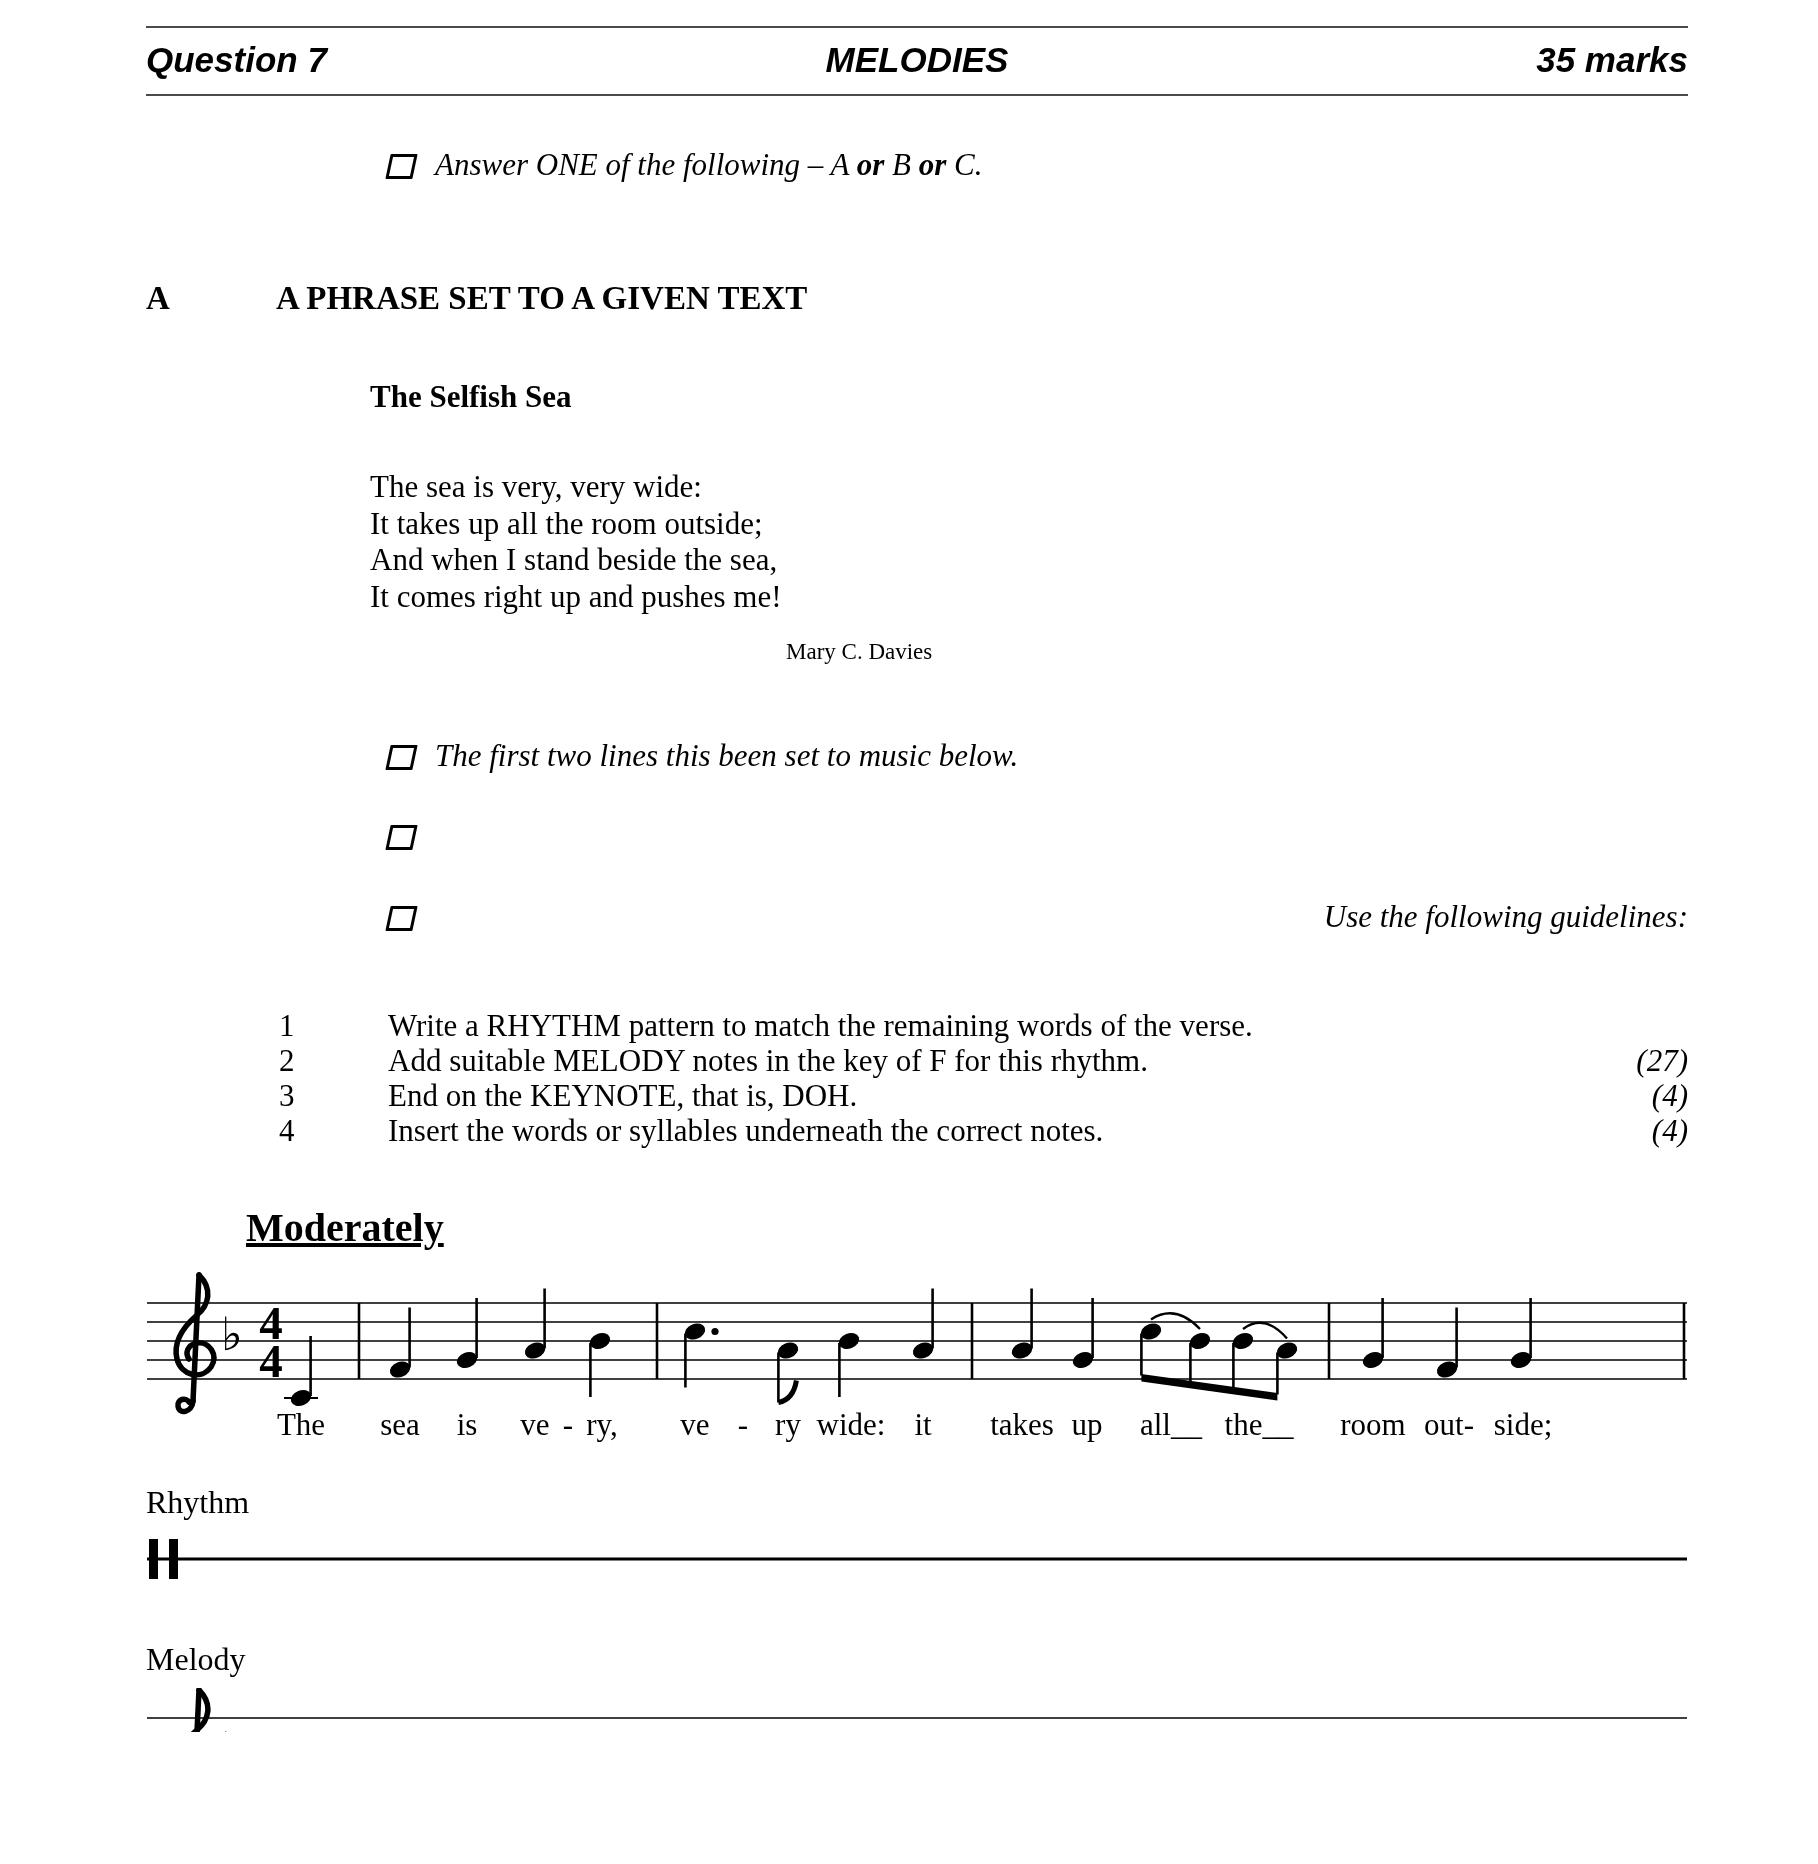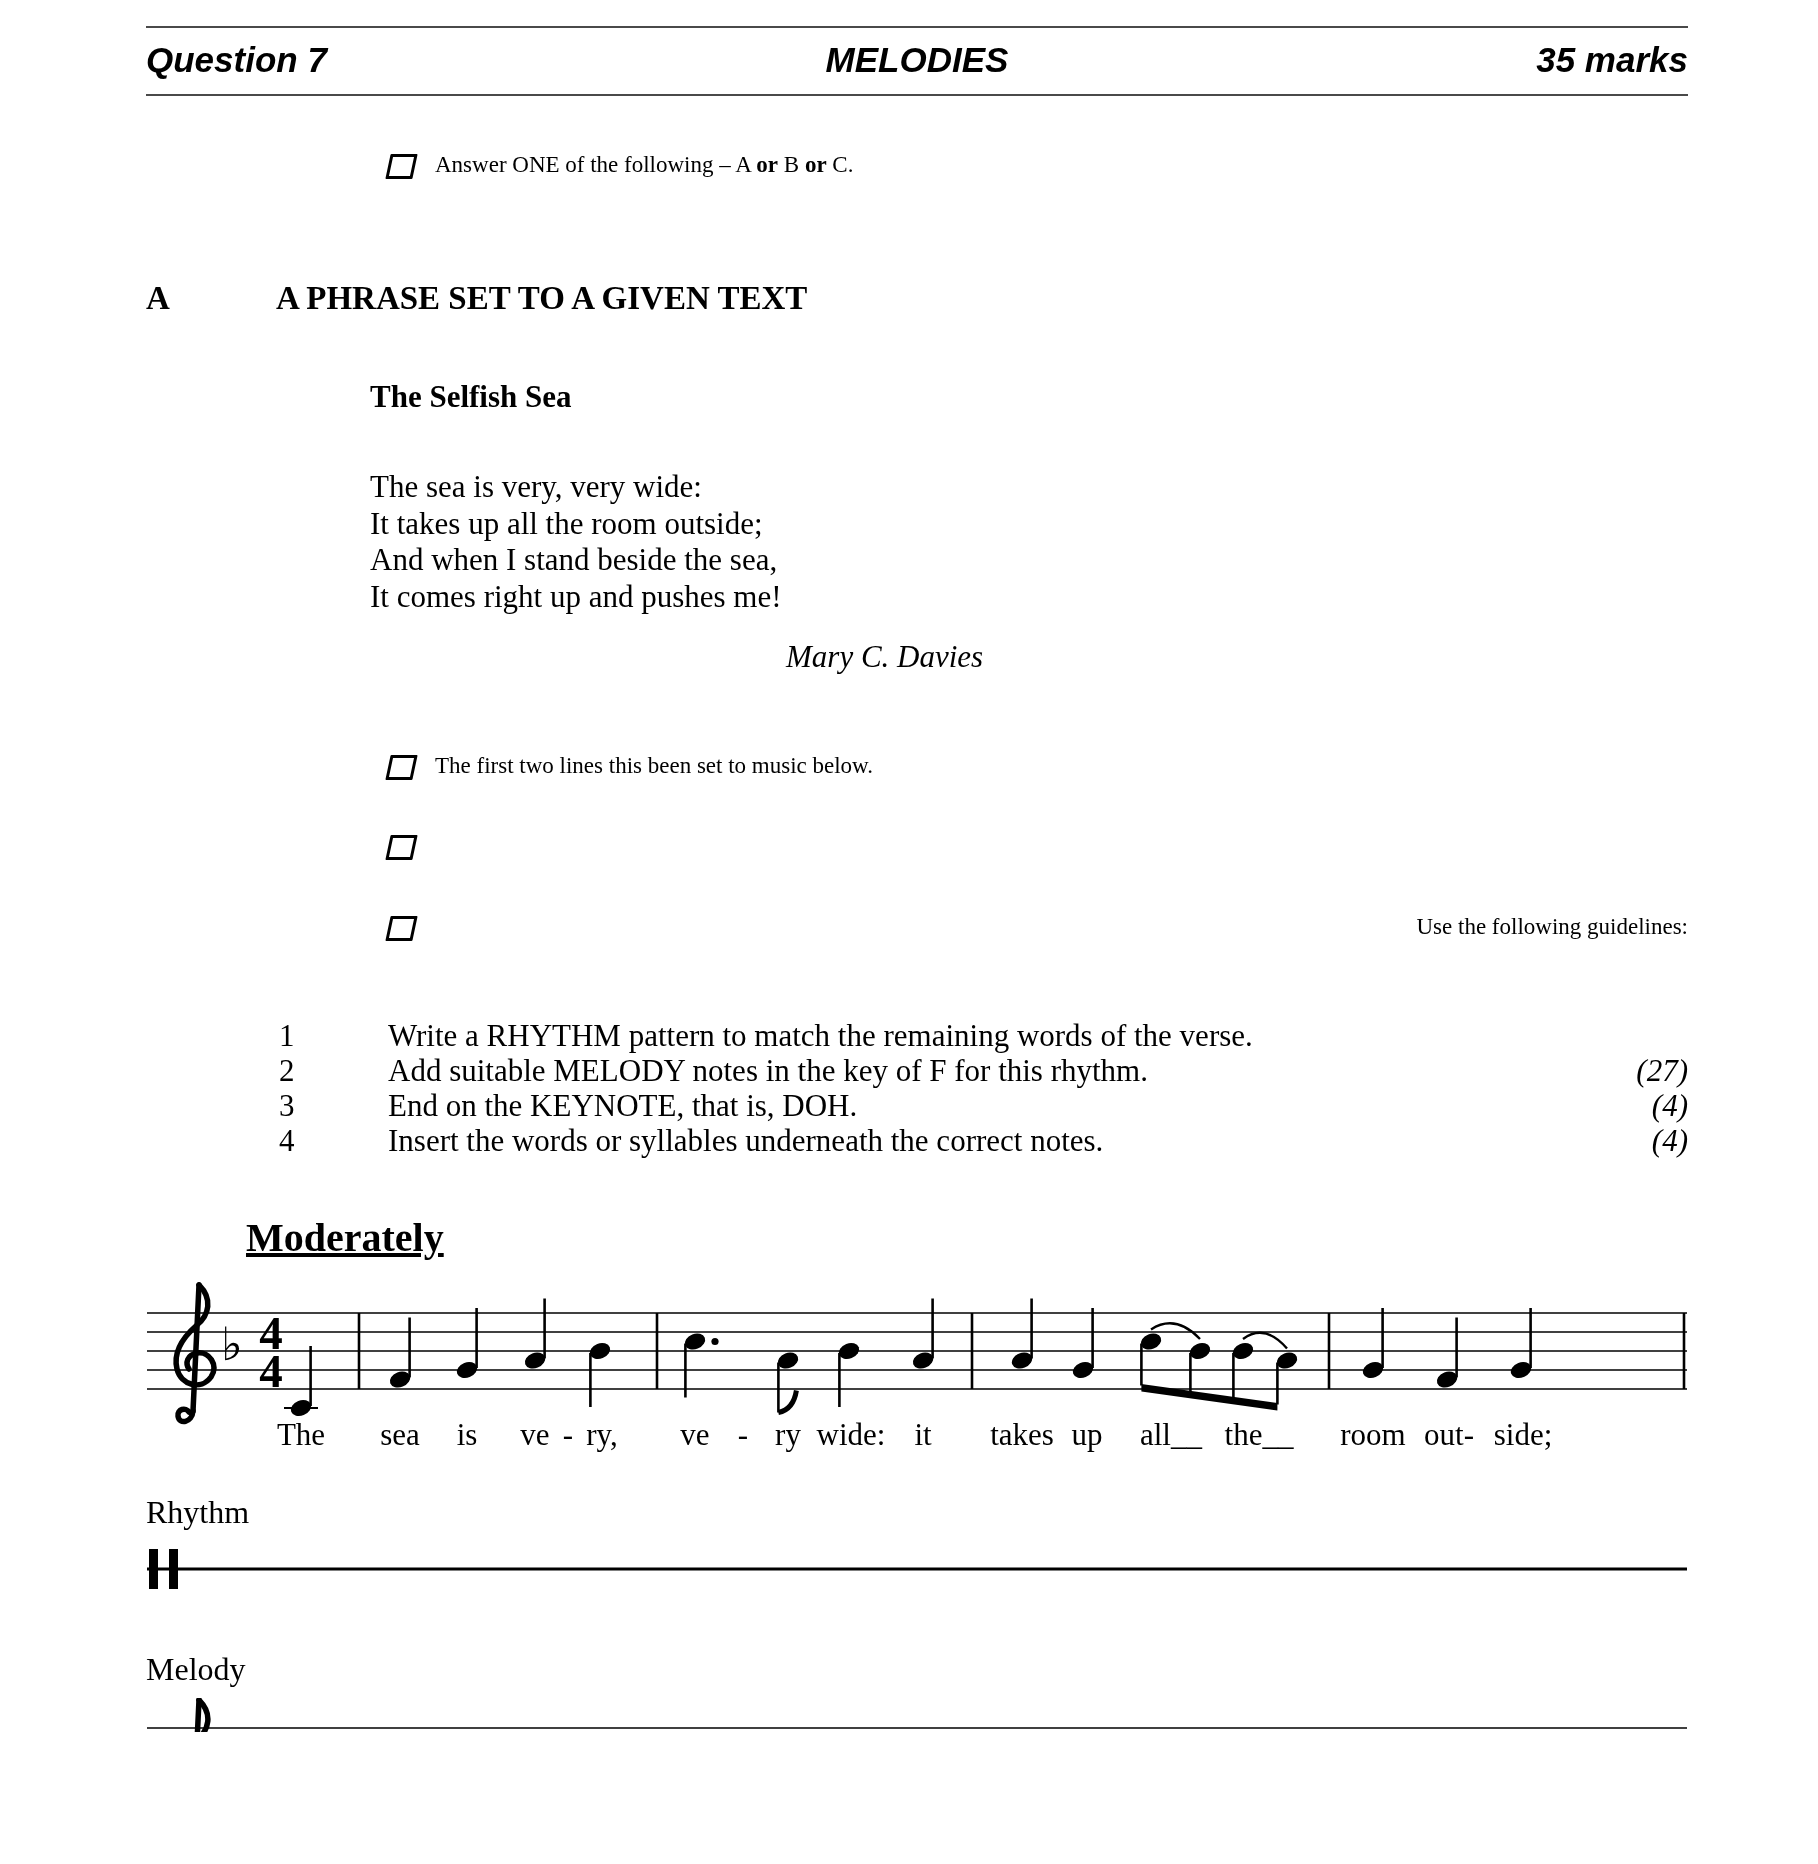--- a/index.html
+++ b/index.html
@@ -5,30 +5,30 @@
   html,body{margin:0;padding:0;background:#fff;color:#000;}
   body{font-family:"Liberation Serif",serif;}
   .page{width:1818px;height:1732px;box-sizing:border-box;padding:8px 138px;overflow:hidden;background:#fff;margin-left:8px;}
   .rule{border:none;border-top:2px solid #4a4a4a;margin:0;}
   .rule.top{margin-top:18px;}
   .hdr{display:grid;grid-template-columns:1fr auto 1fr;align-items:baseline;
        font-family:"Liberation Sans",sans-serif;font-weight:bold;font-style:italic;
        font-size:35px;padding:12px 0 14px;}
   .hdr .c{text-align:center;}
   .hdr .r{text-align:right;}
-  .bullet{display:flex;align-items:flex-start;margin-left:242px;font-size:23px;line-height:38px;}
+  .bullet{display:flex;align-items:flex-start;margin-left:242px;font-style:italic;font-size:31px;line-height:38px;}
   .bullet .bx{flex:0 0 auto;width:21px;height:19px;border:3px solid #000;margin:8px 20px 0 0;
               transform:skewX(-12deg);border-radius:1px;}
   .bullet .txt{max-width:960px;}
   .b1{margin-top:50px;}
   .secA{display:flex;margin-top:96px;font-weight:bold;font-size:33px;}
   .secA .letter{width:130px;}
   .poemTitle{margin-top:62px;margin-left:224px;font-weight:bold;font-size:31px;}
   .poem{margin-top:54px;margin-left:224px;font-size:31px;line-height:36.5px;}
-  .author{margin-top:24px;margin-left:640px;font-style:italic;font-size:31px;}
+  .author{margin-top:24px;margin-left:640px;font-size:23px;}
   .b2{margin-top:72px;}
   .b3{margin-top:42px;}
   .b4{margin-top:48px;justify-content:space-between;}
   .glist{margin-top:72px;margin-left:133px;display:grid;grid-template-columns:109px 1fr 96px;
          font-size:31px;line-height:35px;row-gap:0;}
   .glist .marks{text-align:right;font-style:italic;}
   .music{margin-top:56px;}
   .tempo{font-weight:bold;font-size:40px;margin-left:100px;margin-bottom:2px;text-decoration:underline;}
   svg{display:block;font-family:"Liberation Serif",serif;}
   .lbl{font-weight:normal;font-size:32px;}

